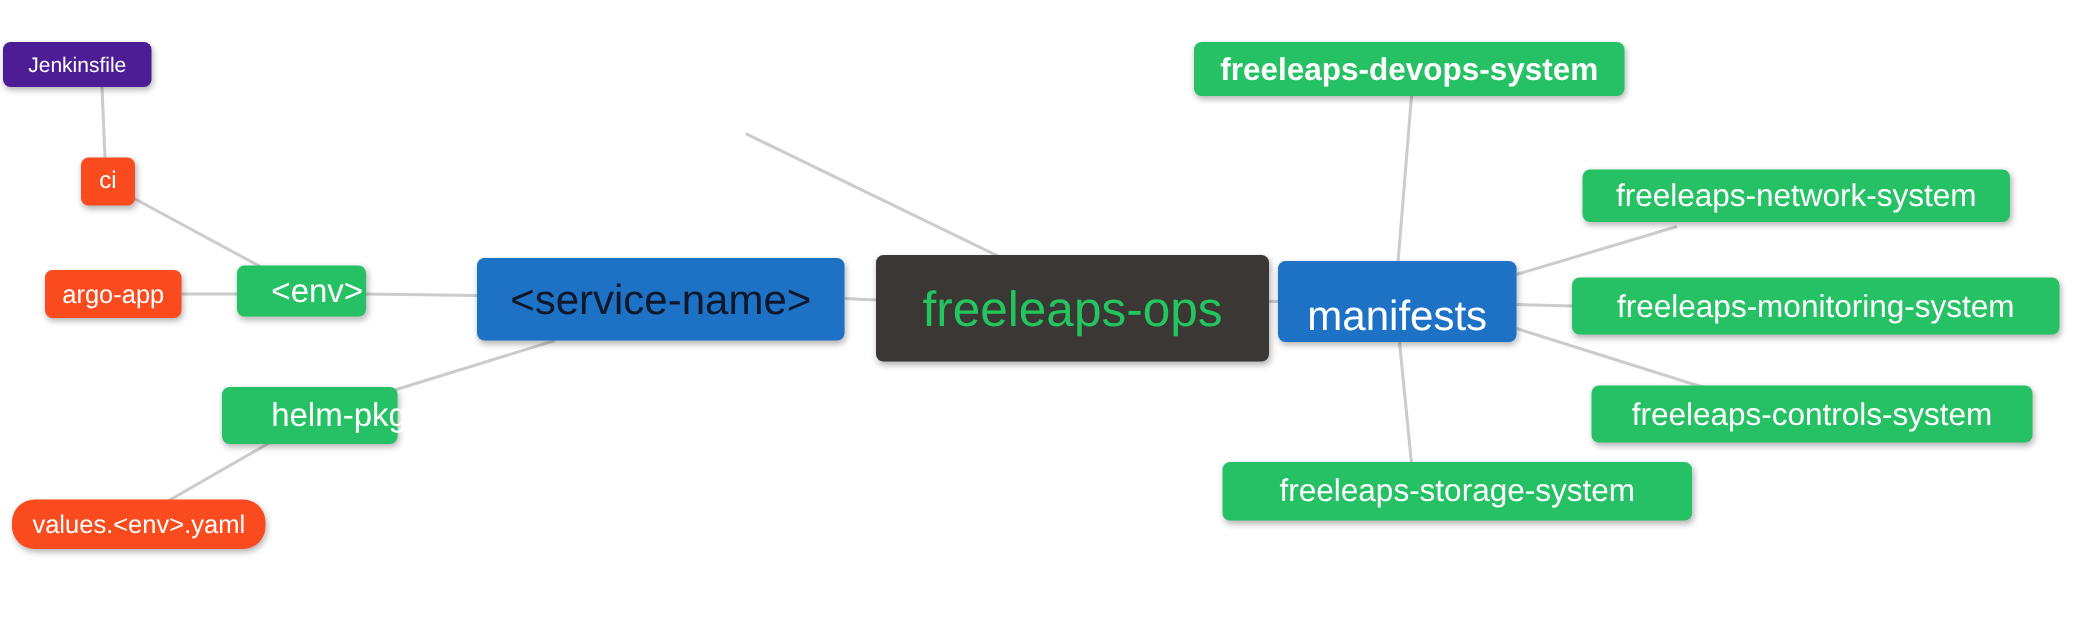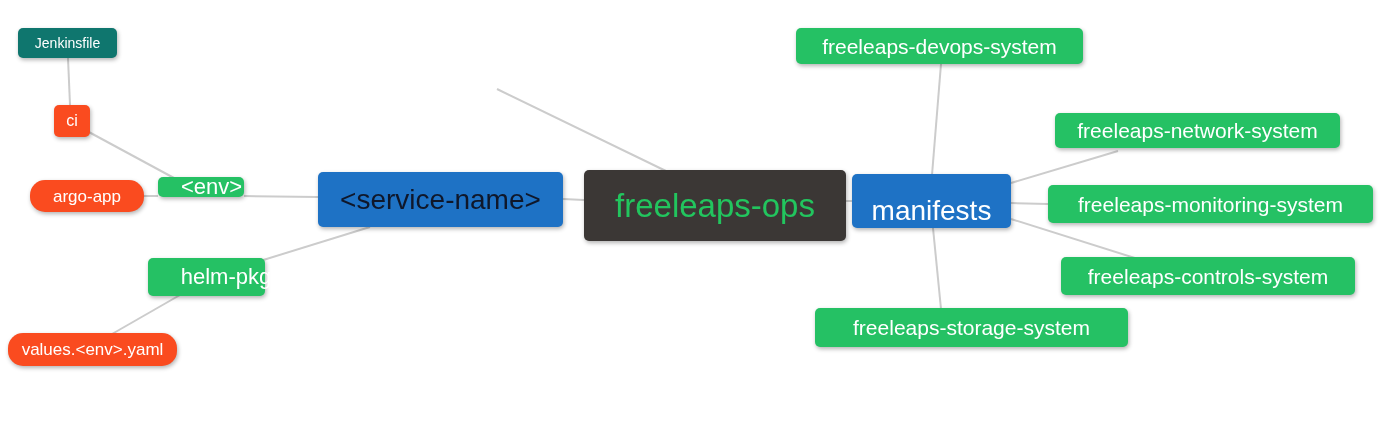--- a/index.html
+++ b/index.html
@@ -52,49 +52,49 @@
       <line x1="180" y1="295" x2="112" y2="334" stroke="#cccccc" stroke-width="2"></line>
       <line x1="497" y1="89" x2="668" y2="172" stroke="#cccccc" stroke-width="2"></line>
       <line x1="563" y1="199" x2="584" y2="200" stroke="#cccccc" stroke-width="2"></line>
       <line x1="846" y1="201" x2="852" y2="201" stroke="#cccccc" stroke-width="2"></line>
       <line x1="941" y1="64" x2="932" y2="175" stroke="#cccccc" stroke-width="2"></line>
       <line x1="1011" y1="183" x2="1118" y2="151" stroke="#cccccc" stroke-width="2"></line>
       <line x1="1011" y1="203" x2="1048" y2="204" stroke="#cccccc" stroke-width="2"></line>
       <line x1="1011" y1="219" x2="1138" y2="259" stroke="#cccccc" stroke-width="2"></line>
       <line x1="933" y1="228" x2="941" y2="309" stroke="#cccccc" stroke-width="2"></line>
     </svg>
-<div class="node" style="left: 18px; top: 28px; width: 99px; height: 30px; background: #0f766e;">
+<div class="node" style="left: 2px; top: 28px; width: 99px; height: 30px; background: #4c1d95;">
     <span class="node-label" style="font-size: 14px; color: rgb(255, 255, 255);">Jenkinsfile</span>
   </div>
     <div class="node" style="left: 54px; top: 105px; width: 36px; height: 32px; background: rgb(250, 75, 31); justify-content: center;">
     <span class="node-label" style="font-size: 16px; color: rgb(255, 255, 255);">ci</span>
   </div>
-    <div class="node" style="left: 30px; top: 180px; width: 114px; height: 32px; background: rgb(250, 75, 31); border-radius: 15px;">
+    <div class="node" style="left: 30px; top: 180px; width: 91px; height: 32px; background: rgb(250, 75, 31);">
     <span class="node-label" style="font-size: 17px; color: rgb(255, 255, 255);">argo-app</span>
   </div>
-    <div class="node" style="left: 158px; top: 177px; width: 86px; height: 20px; background: rgb(37, 193, 100); padding-left: 21px;">
+    <div class="node" style="left: 158px; top: 177px; width: 86px; height: 34px; background: rgb(37, 193, 100); padding-left: 21px;">
     <span class="node-label" style="font-size: 22px; color: rgb(255, 255, 255);">&lt;env&gt;</span>
   </div>
     <div class="node" style="left: 148px; top: 258px; width: 117px; height: 38px; background: rgb(37, 193, 100);">
     <span class="node-label" style="font-size: 22px; color: rgb(255, 255, 255); margin-left: 39px;">helm-pkg</span>
   </div>
     <div class="node" style="left: 8px; top: 333px; width: 169px; height: 33px; background: rgb(250, 75, 31); border-radius: 15px;">
     <span class="node-label" style="font-size: 17px; color: rgb(255, 255, 255);">values.&lt;env&gt;.yaml</span>
   </div>
     <div class="node" style="left: 318px; top: 172px; width: 245px; height: 55px; background: rgb(30, 114, 197);">
     <span class="node-label" style="font-size: 28px; color: #0f172a;">&lt;service-name&gt;</span>
   </div>
     <div class="node" style="left: 584px; top: 170px; width: 262px; height: 71px; background: rgb(59, 55, 53);">
     <span class="node-label" style="font-size: 33px; color: #22c55e;">freeleaps-ops</span>
   </div>
     <div class="node" style="left: 852px; top: 174px; width: 159px; height: 54px; background: rgb(30, 114, 197);">
     <span class="node-label" style="font-size: 28px; color: rgb(255, 255, 255); margin-top: 20px;">manifests</span>
   </div>
     <div class="node" style="left: 796px; top: 28px; width: 287px; height: 36px; background: rgb(37, 193, 100);">
-    <span class="node-label" style="font-size: 21px; color: rgb(255, 255, 255);">freeleaps-devops-system</span>
+    <span class="node-label" style="font-size: 21px; color: rgb(255, 255, 255); font-weight: bold;">freeleaps-devops-system</span>
   </div>
     <div class="node" style="left: 1055px; top: 113px; width: 285px; height: 35px; background: rgb(37, 193, 100);">
     <span class="node-label" style="font-size: 21px; color: rgb(255, 255, 255);">freeleaps-network-system</span>
   </div>
     <div class="node" style="left: 1048px; top: 185px; width: 325px; height: 38px; background: rgb(37, 193, 100);">
     <span class="node-label" style="font-size: 21px; color: rgb(255, 255, 255);">freeleaps-monitoring-system</span>
   </div>
     <div class="node" style="left: 1061px; top: 257px; width: 294px; height: 38px; background: rgb(37, 193, 100);">
     <span class="node-label" style="font-size: 21px; color: rgb(255, 255, 255);">freeleaps-controls-system</span>
   </div>

